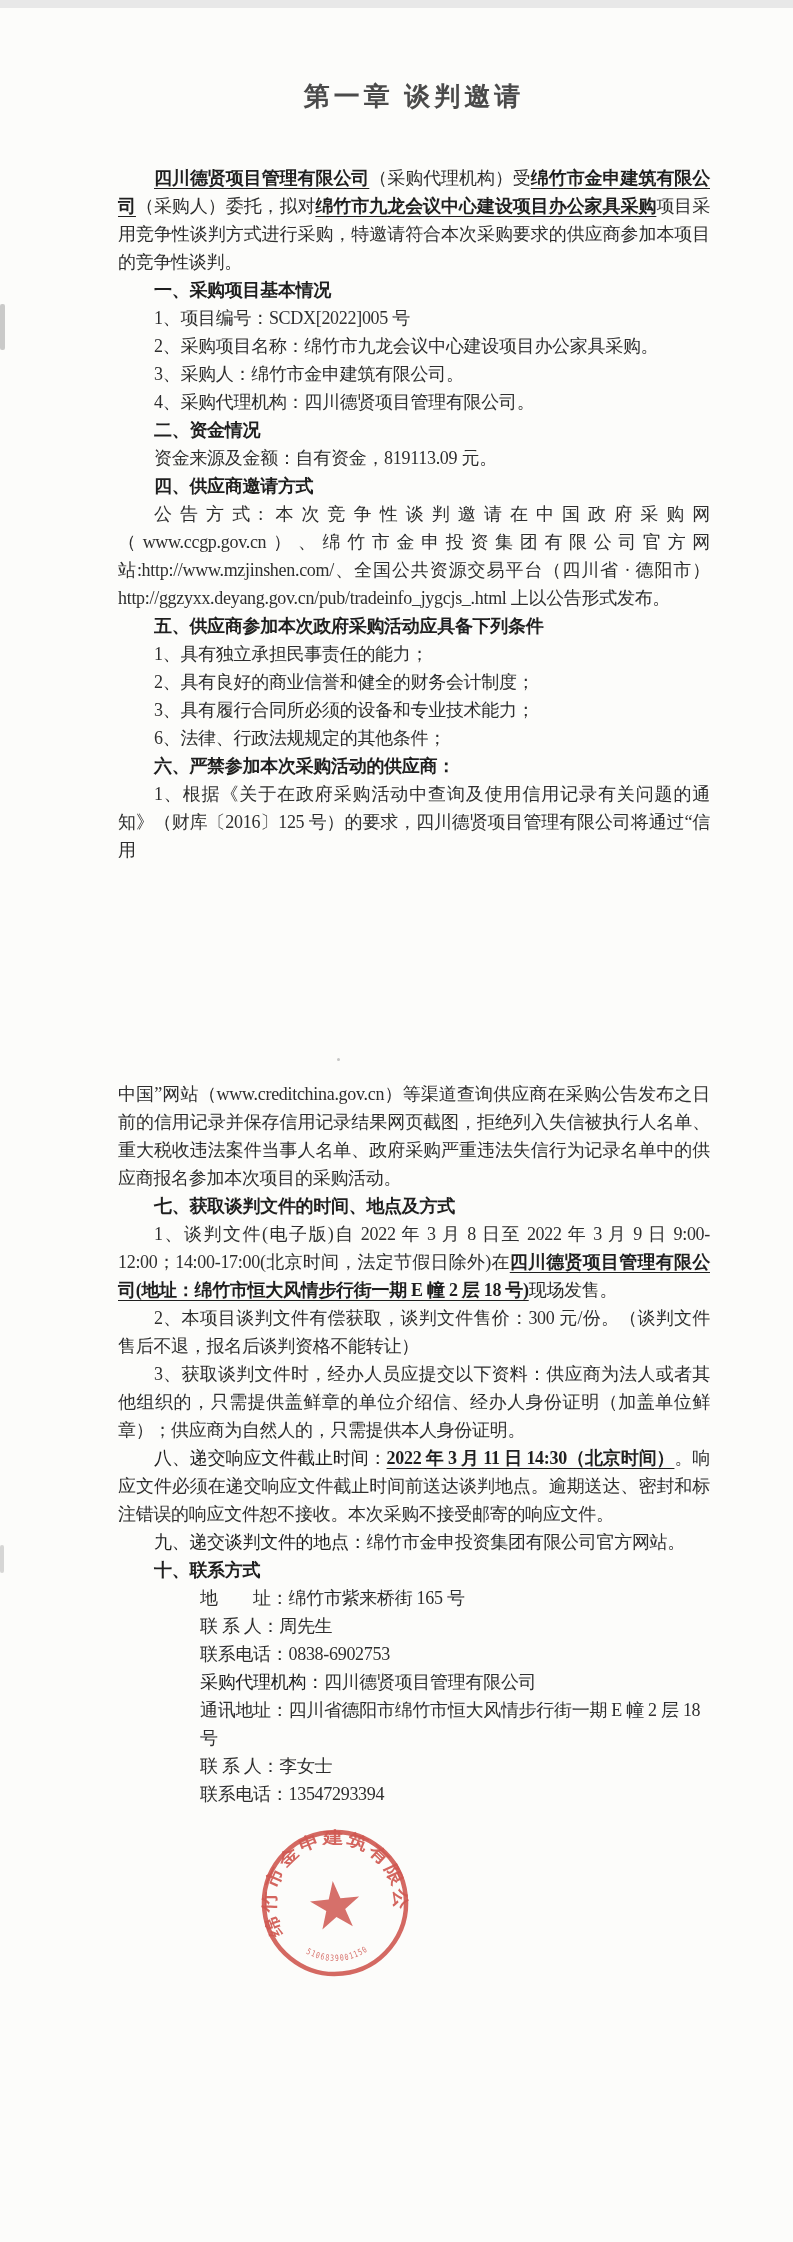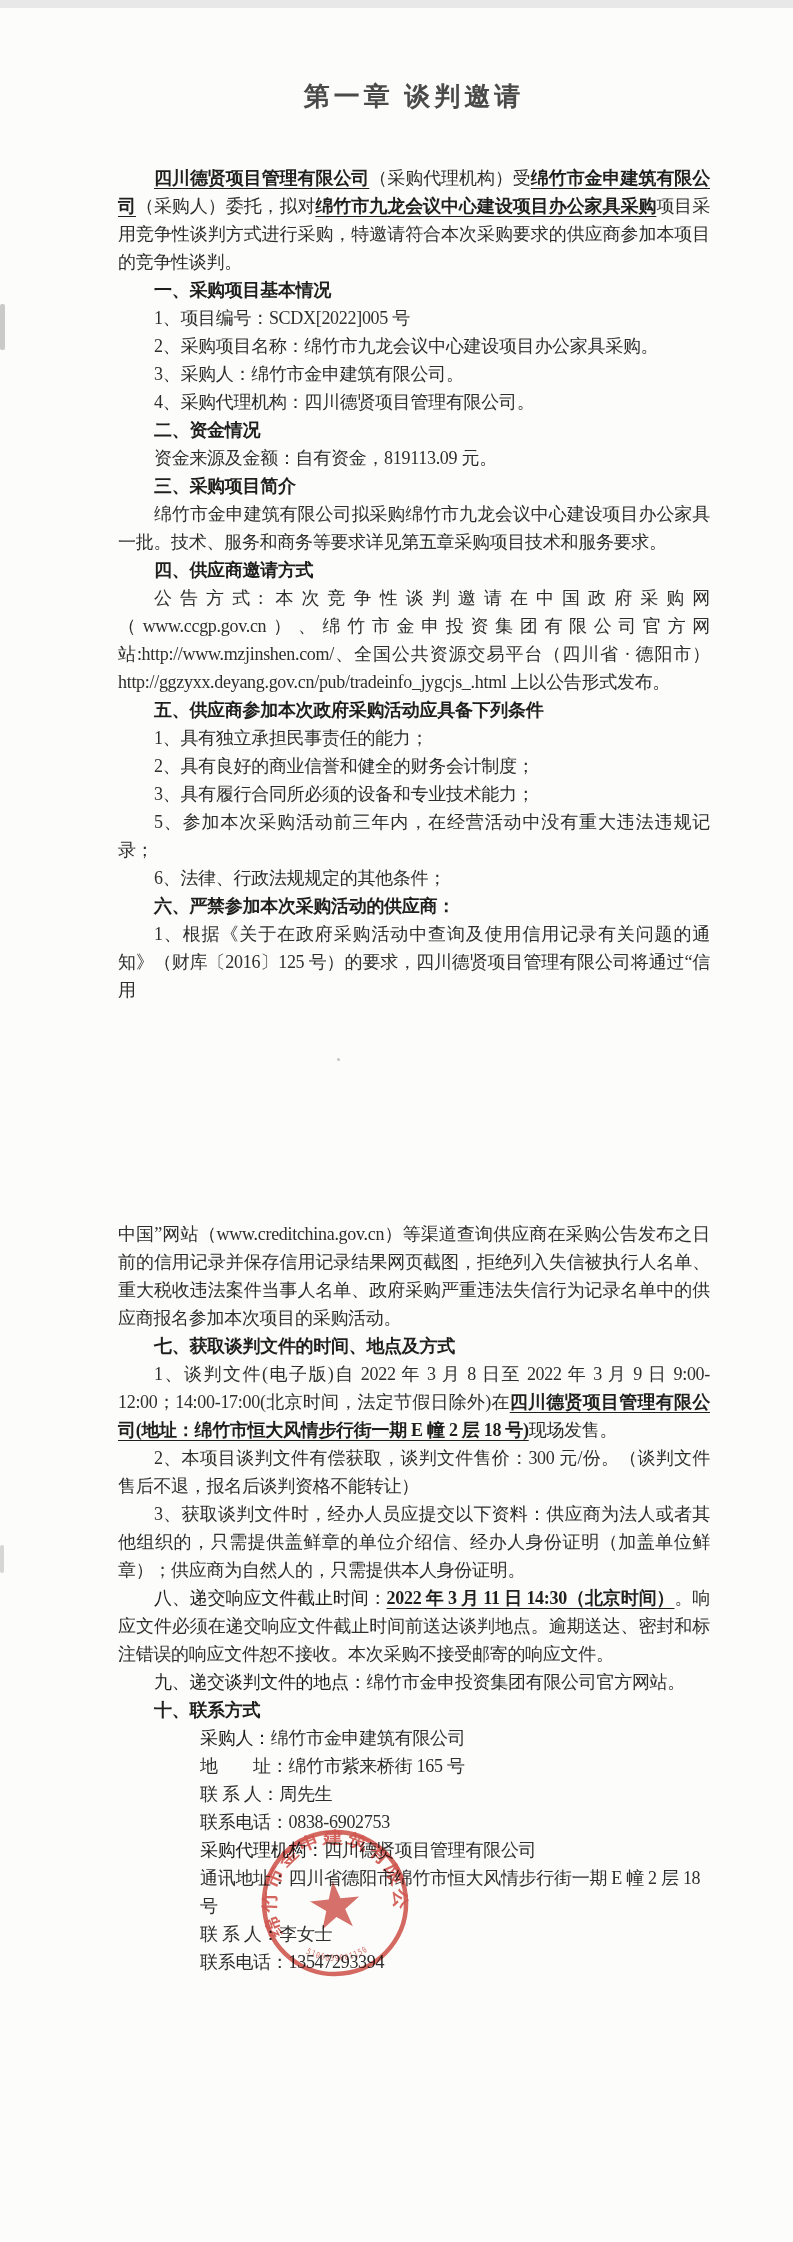--- a/index.html
+++ b/index.html
@@ -81,36 +81,31 @@
       <p class="indent">2、采购项目名称：绵竹市九龙会议中心建设项目办公家具采购。</p>
       <p class="indent">3、采购人：绵竹市金申建筑有限公司。</p>
       <p class="indent">4、采购代理机构：四川德贤项目管理有限公司。</p>
     </section>
 
     <section>
       <h2 class="indent">二、资金情况</h2>
       <p class="indent">资金来源及金额：自有资金，819113.09 元。</p>
     </section>
 
-    <section>
-      <h2 class="indent">三、采购项目简介</h2>
-      <p class="indent">绵竹市金申建筑有限公司拟采购绵竹市九龙会议中心建设项目办公家具一批。技术、服务和商务等要求详见第五章采购项目技术和服务要求。</p>
-    </section>
 
     <section>
       <h2 class="indent">四、供应商邀请方式</h2>
       <p class="indent">公告方式: 本次竞争性谈判邀请在中国政府采购网（www.ccgp.gov.cn）、绵竹市金申投资集团有限公司官方网站:http://www.mzjinshen.com/、全国公共资源交易平台（四川省 · 德阳市）http://ggzyxx.deyang.gov.cn/pub/tradeinfo_jygcjs_.html 上以公告形式发布。</p>
     </section>
 
     <section>
       <h2 class="indent">五、供应商参加本次政府采购活动应具备下列条件</h2>
       <p class="indent">1、具有独立承担民事责任的能力；</p>
       <p class="indent">2、具有良好的商业信誉和健全的财务会计制度；</p>
       <p class="indent">3、具有履行合同所必须的设备和专业技术能力；</p>
-      <p class="indent">5、参加本次采购活动前三年内，在经营活动中没有重大违法违规记录；</p>
       <p class="indent">6、法律、行政法规规定的其他条件；</p>
     </section>
 
     <section>
       <h2 class="indent">六、严禁参加本次采购活动的供应商：</h2>
       <p class="indent">1、根据《关于在政府采购活动中查询及使用信用记录有关问题的通知》（财库〔2016〕125 号）的要求，四川德贤项目管理有限公司将通过“信用</p>
     </section>
 
     <div class="page-gap"></div>
 
@@ -129,21 +124,20 @@
       <p class="indent"><span class="bold">八、递交响应文件截止时间：</span><span class="bu">2022 年 3 月 11 日 14:30（北京时间）</span><span>。响应文件必须在递交响应文件截止时间前送达谈判地点。逾期送达、密封和标注错误的响应文件恕不接收。本次采购不接受邮寄的响应文件。</span></p>
     </section>
 
     <section>
       <p class="indent"><span class="bold">九、递交谈判文件的地点：</span><span>绵竹市金申投资集团有限公司官方网站。</span></p>
     </section>
 
     <section>
       <h2 class="indent">十、联系方式</h2>
       <div class="contact-block">
-        <div class="contact-row"><span class="bold">采购人：</span><span>绵竹市金申建筑有限公司</span></div>
         <div class="contact-row"><span>地　　址：</span><span>绵竹市紫来桥街 165 号</span></div>
         <div class="contact-row"><span>联 系 人：</span><span>周先生</span></div>
         <div class="contact-row"><span>联系电话：</span><span>0838-6902753</span></div>
         <div class="contact-row"><span class="bold">采购代理机构：</span><span>四川德贤项目管理有限公司</span></div>
         <div class="contact-row"><span>通讯地址：</span><span>四川省德阳市绵竹市恒大风情步行街一期 E 幢 2 层 18 号</span></div>
         <div class="contact-row"><span>联 系 人：</span><span>李女士</span></div>
         <div class="contact-row"><span>联系电话：</span><span>13547293394</span></div>
       </div>
     </section>
 

